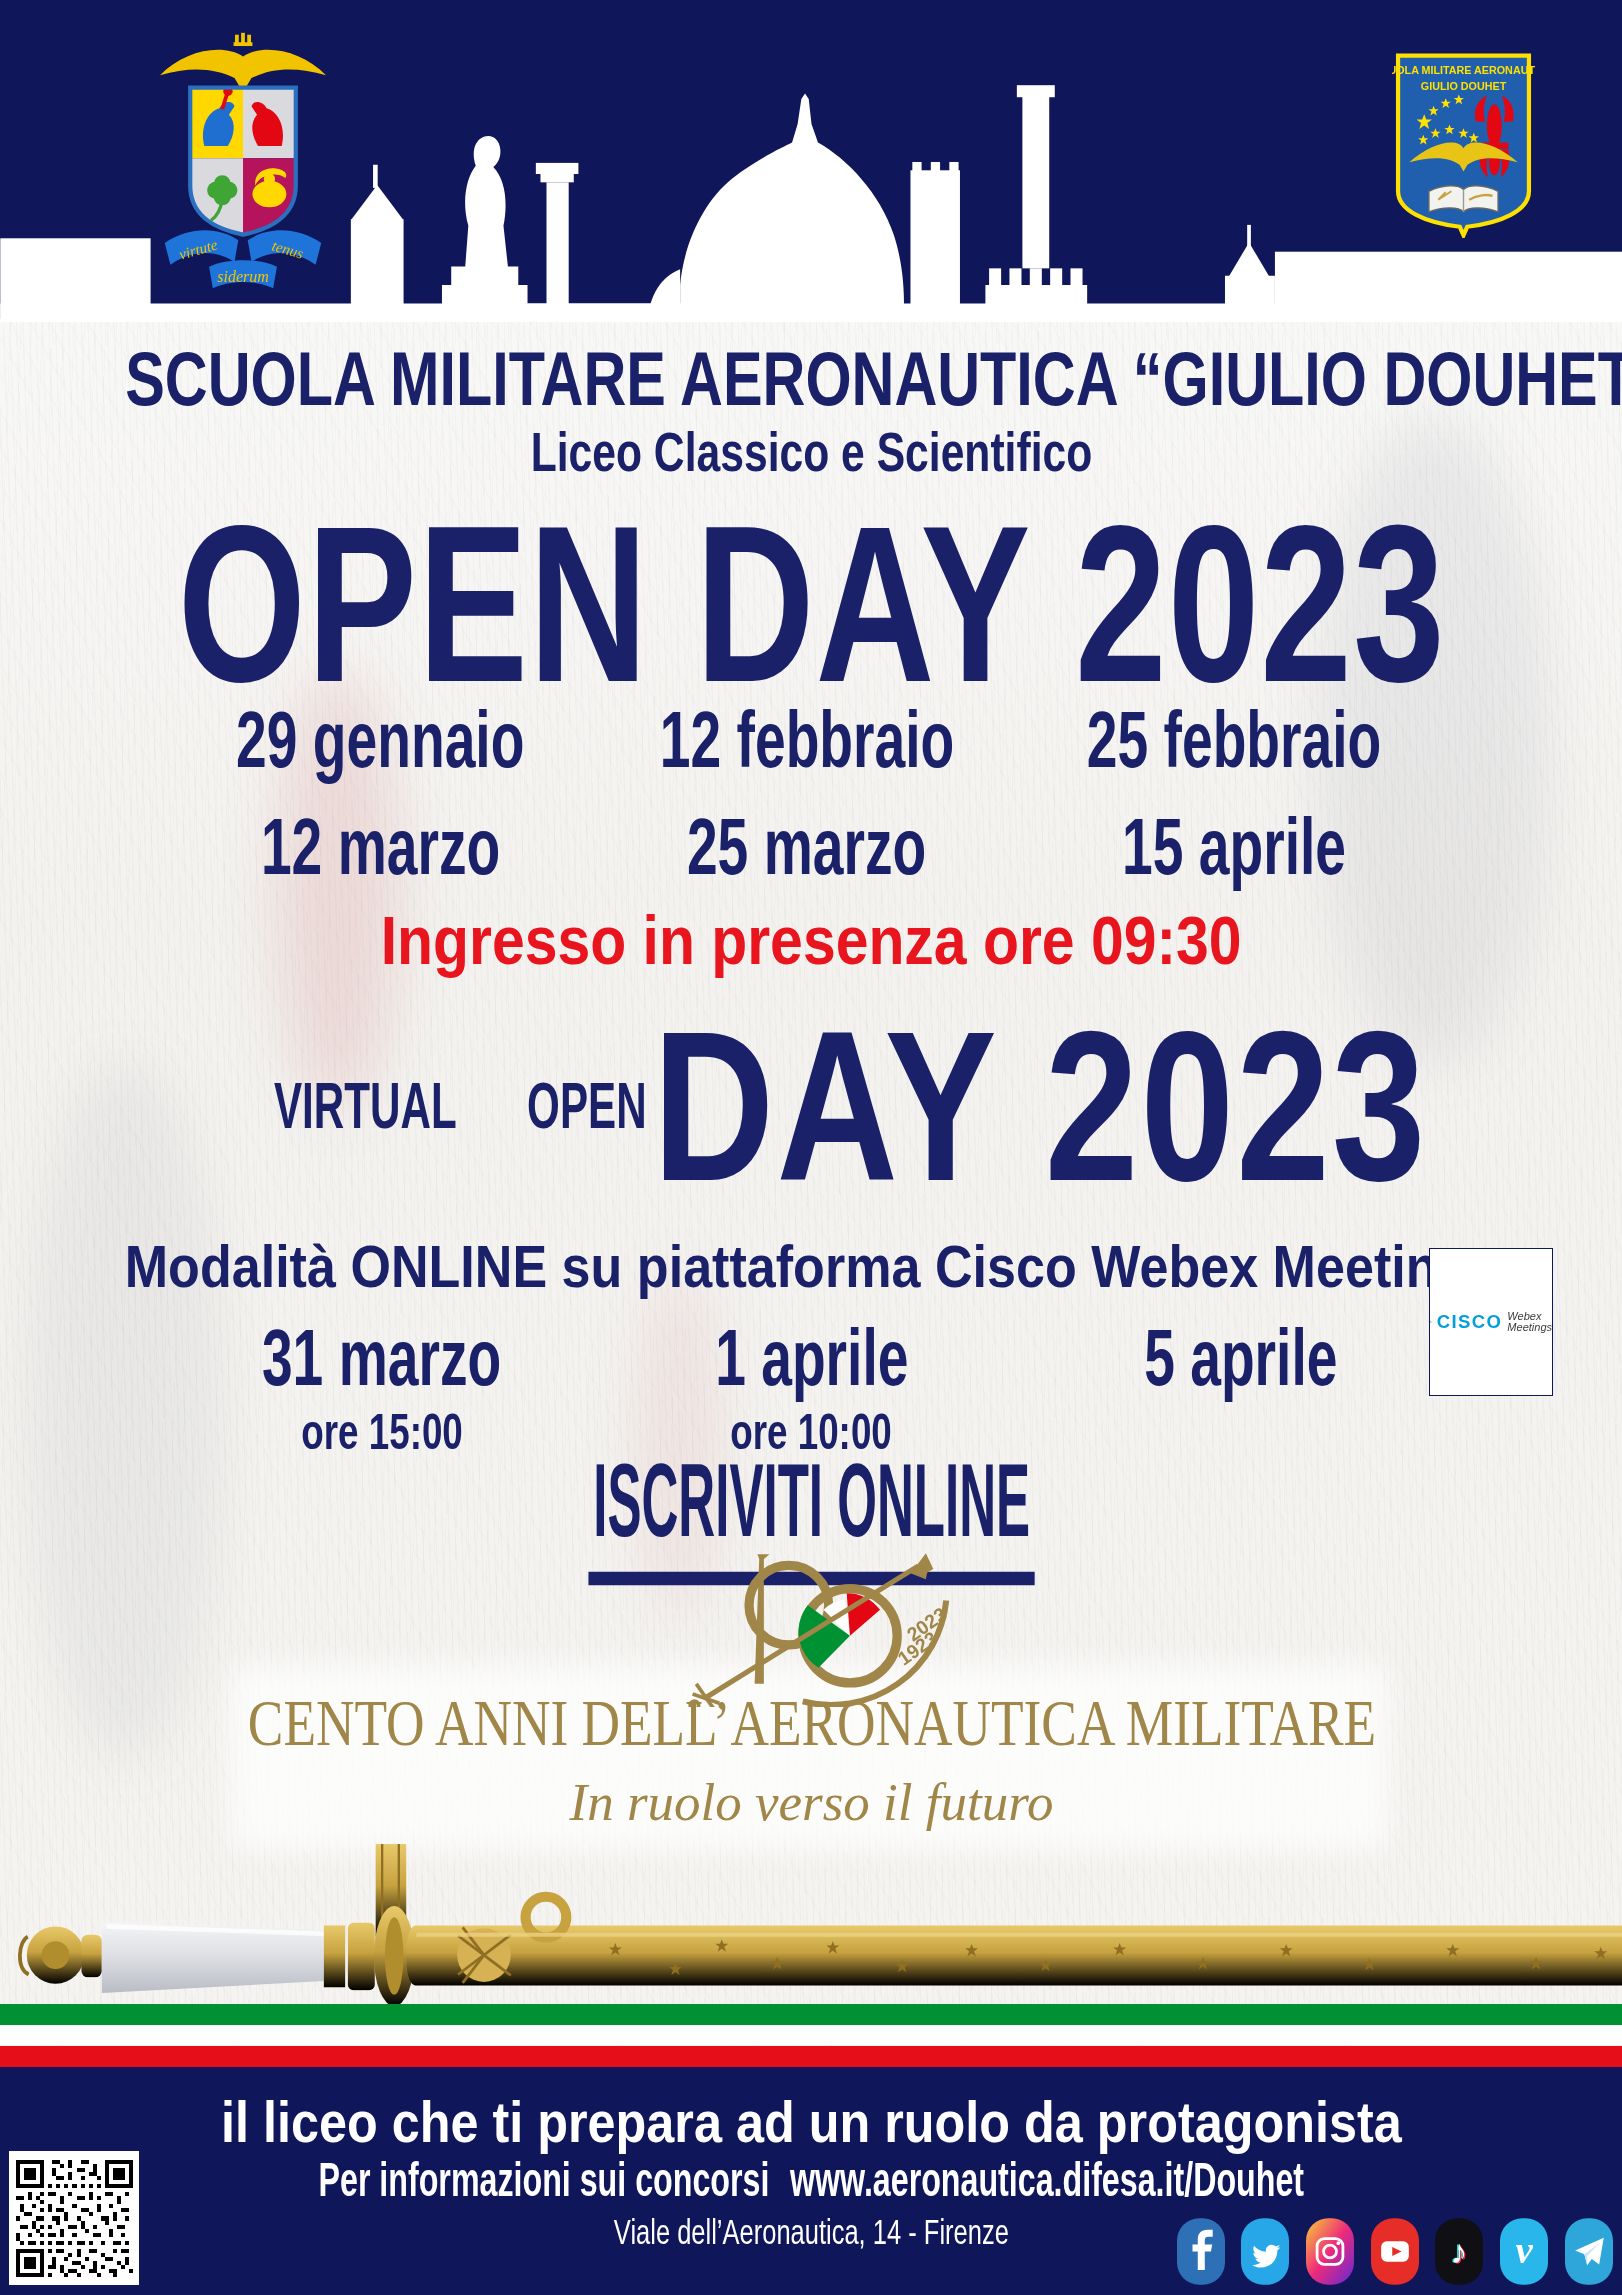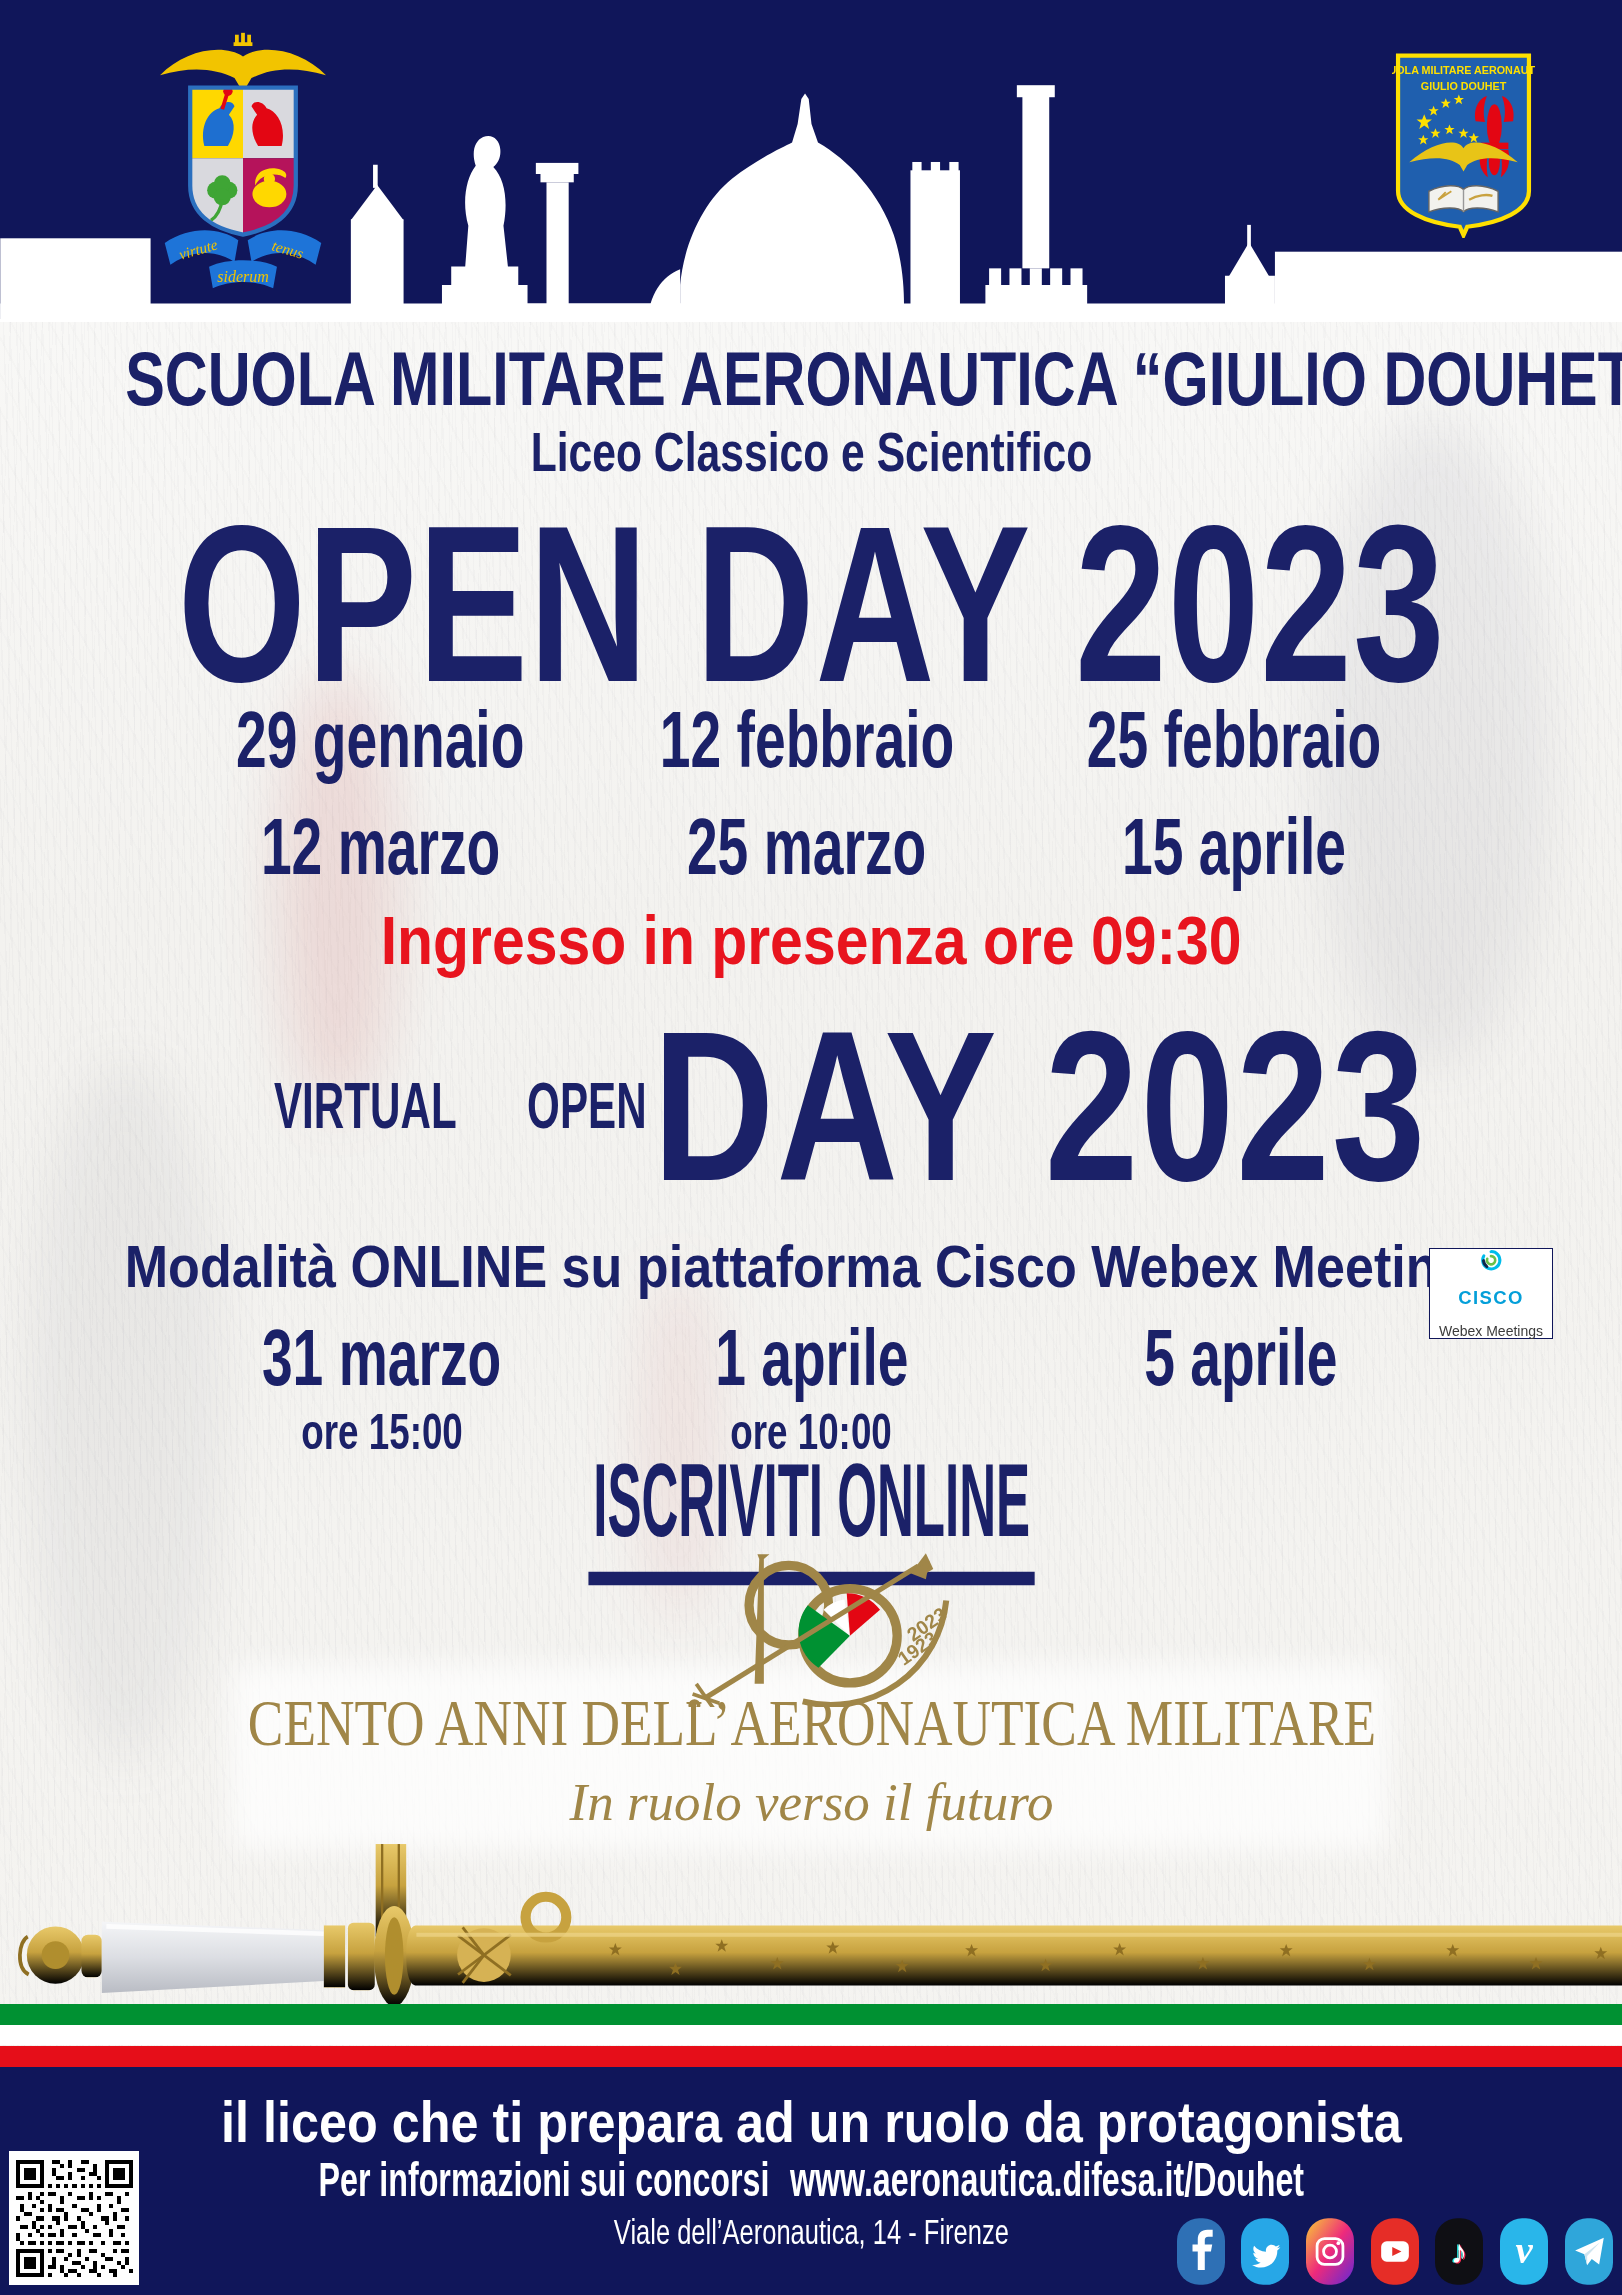--- a/index.html
+++ b/index.html
@@ -37,25 +37,25 @@
   .dg1{top:705px;font-size:69px;}
   .dg2{top:812px;font-size:69px;}
   .t-entry{top:910px;font-size:62px;}
 
   .virtual-block{position:absolute;left:0;top:1018px;width:100%;height:176px;
                  display:flex;justify-content:center;align-items:center;gap:13px;}
   .v-small{display:flex;line-height:.98;font-size:62px;text-align:center;}
   .v-big{font-size:153px;letter-spacing:1.9px;}
 
   .t-modalita{top:1239px;font-size:56px;}
-  .webex-badge{position:absolute;left:1429px;top:1248px;width:124px;height:91px;background:#fff;
-               border:1.9px solid #10165a;box-sizing:border-box;display:flex;flex-direction:column;
-               align-items:center;justify-content:center;gap:17px;}
+  .webex-badge{position:absolute;left:1429px;top:1248px;width:124px;height:148px;background:#fff;
+               border:1.9px solid #10165a;box-sizing:border-box;display:flex;flex-direction:row;
+               align-items:center;justify-content:center;gap:5px;}
   .webex-badge .brand{color:#049fd9;font-weight:bold;font-size:18.5px;letter-spacing:1.4px;line-height:1;}
-  .webex-badge .product{color:#3c3c3c;font-size:14px;line-height:1;}
+  .webex-badge .product{color:#3c3c3c;font-size:11px;line-height:1;font-style:italic;}
 
   .sess-grid{position:absolute;left:167px;right:167px;top:1323px;display:grid;grid-template-columns:1fr 1fr 1fr;}
   .sess-grid .cell{text-align:center;line-height:1;white-space:nowrap;}
   .sess-date{font-size:69px;}
   .sess-time{font-size:46px;margin-top:15.7px;}
 
   .t-cta{top:1466px;font-size:69px;}
   .cta-inner{border-bottom:9.3px solid #1b2168;padding:0 6.5px 9.3px 6.5px;}
 
   .centenary{position:absolute;left:calc(50% - 162px);top:1545px;width:324px;height:162px;}

